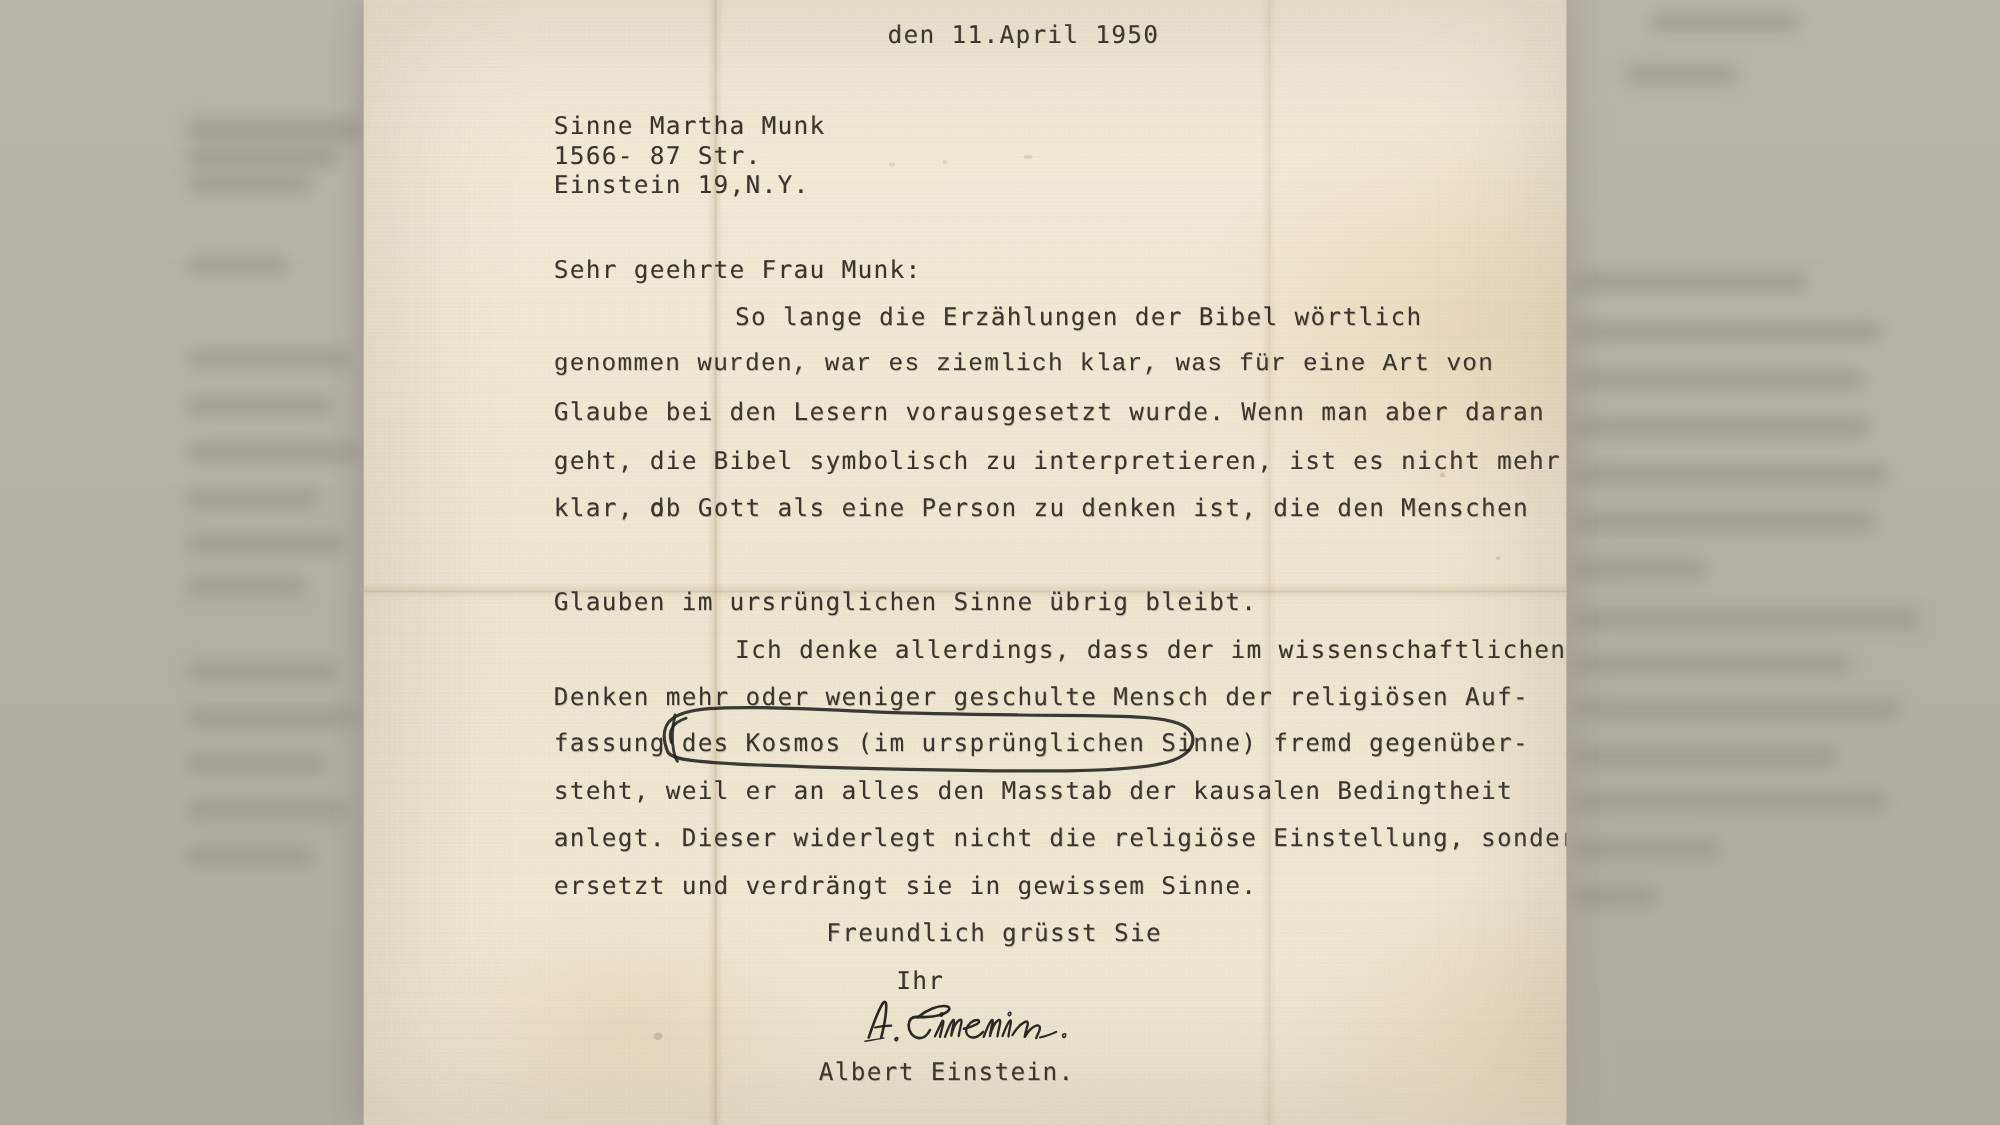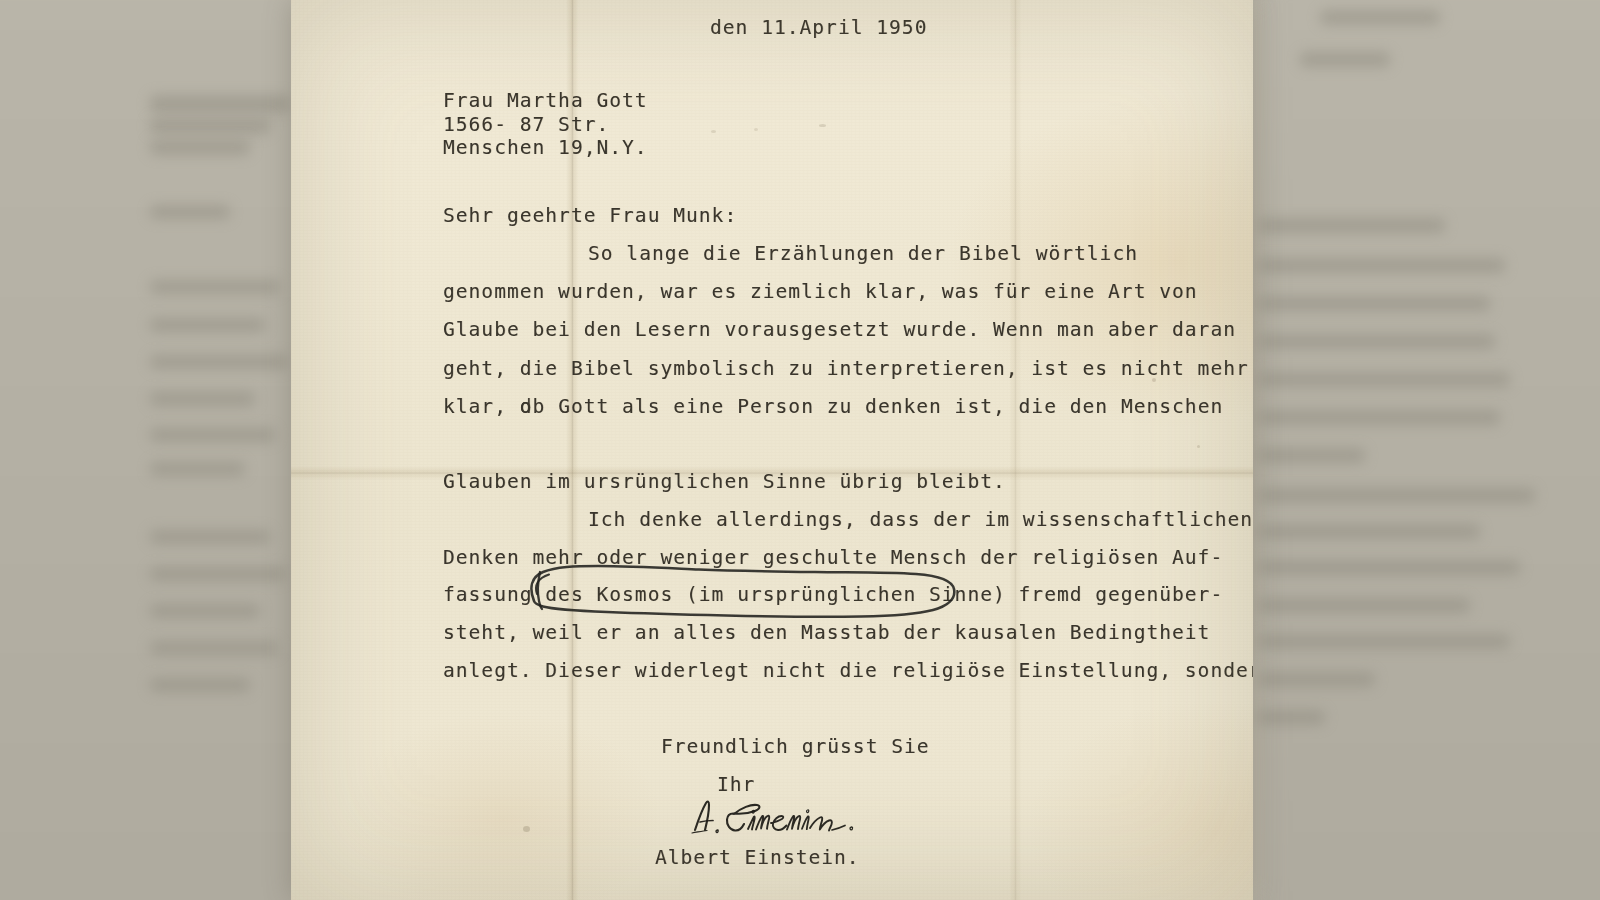--- a/index.html
+++ b/index.html
@@ -190,44 +190,45 @@
     <div class="fold-v" style="left:275px;"></div>
     <div class="fold-v" style="left:718px; opacity:0.55;"></div>
     <div class="fold-h" style="top:466px;"></div>
 
     <div class="speck" style="left:232px; top:826px; width:7px; height:6px; opacity:0.5;"></div>
     <div class="speck" style="left:861px; top:378px; width:4px; height:4px; opacity:0.45;"></div>
     <div class="speck" style="left:906px; top:445px; width:3px; height:3px; opacity:0.4;"></div>
 
     <div class="typed" id="date">den 11.April 1950</div>
 
-    <div class="typed" id="addr"><span>Frau Martha Gott</span>
+    <div class="typed" id="addr"><span>Sinne Martha Munk</span>
 <span>1566- 87 Str.</span>
-<span>Menschen 19,N.Y.</span></div>
+<span>Einstein 19,N.Y.</span></div>
 
     <div class="speck" style="left:420px; top:130px; width:5px; height:3px; opacity:0.35;"></div>
     <div class="speck" style="left:463px; top:128px; width:4px; height:3px; opacity:0.3;"></div>
     <div class="speck" style="left:528px; top:124px; width:7px; height:3px; opacity:0.38;"></div>
 
     <div class="typed" id="salut">Sehr geehrte Frau Munk:</div>
 
     <div class="typed bodyline ind" style="top:242px;">So lange die Erzählungen der Bibel wörtlich</div>
-    <div class="typed bodyline" style="top:280px;">genommen wurden, war es ziemlich klar, was für eine Art von</div>
+    <div class="typed bodyline" style="top:280px;font-family:Liberation Mono, monospace;">genommen wurden, war es ziemlich klar, was für eine Art von</div>
     <div class="typed bodyline" style="top:318px;">Glaube bei den Lesern vorausgesetzt wurde. Wenn man aber daran</div>
     <div class="typed bodyline" style="top:357px;">geht, die Bibel symbolisch zu interpretieren, ist es nicht mehr</div>
 
     <div class="typed bodyline" style="top:395px;"><span>klar, </span><span class="overstrike"><span class="under">d</span><span>o</span></span><span>b Gott als eine Person zu denken ist, die den Menschen</span></div>
 
     <div class="typed bodyline" style="top:470px;">Glauben im ursrünglichen Sinne übrig bleibt.</div>
 
     <div class="typed bodyline ind" style="top:508px;">Ich denke allerdings, dass der im wissenschaftlichen</div>
     <div class="typed bodyline" style="top:546px;">Denken mehr oder weniger geschulte Mensch der religiösen Auf-</div>
     <div class="typed bodyline" style="top:583px;">fassung des Kosmos (im ursprünglichen Sinne) fremd gegenüber-</div>
     <div class="typed bodyline" style="top:621px;">steht, weil er an alles den Masstab der kausalen Bedingtheit</div>
     <div class="typed bodyline" style="top:659px;">anlegt. Dieser widerlegt nicht die religiöse Einstellung, sondern</div>
+    <div class="typed bodyline" style="top:697px;">ersetzt und verdrängt sie in gewissem Sinne.</div>
 
     <div class="typed" style="left:370px; top:735px;">Freundlich grüsst Sie</div>
     <div class="typed" style="left:426px; top:773px;">Ihr</div>
     <div class="typed" style="left:364px; top:846px;">Albert Einstein.</div>
 
     <svg id="sig" viewBox="0 0 190 46">
       <path d="M6,38 C10,26 14,16 17,11 C18.5,8.5 20,9 20,13 C20,19 18,30 16,38" stroke-width="2.1"></path>
       <path d="M11,30 C15,29 20,28.5 24,28.5" stroke-width="1.7"></path>
       <path d="M27,39 C28.5,37.5 29.5,37.8 29,39.5 C28.5,41 27,41 27,39 Z" stroke-width="1.4" fill="#191814"></path>
       <path d="M45,22 C52,16 62,12 68,13 C72,13.7 71,17 66,19 C60,21.3 51,22 45,21.5

